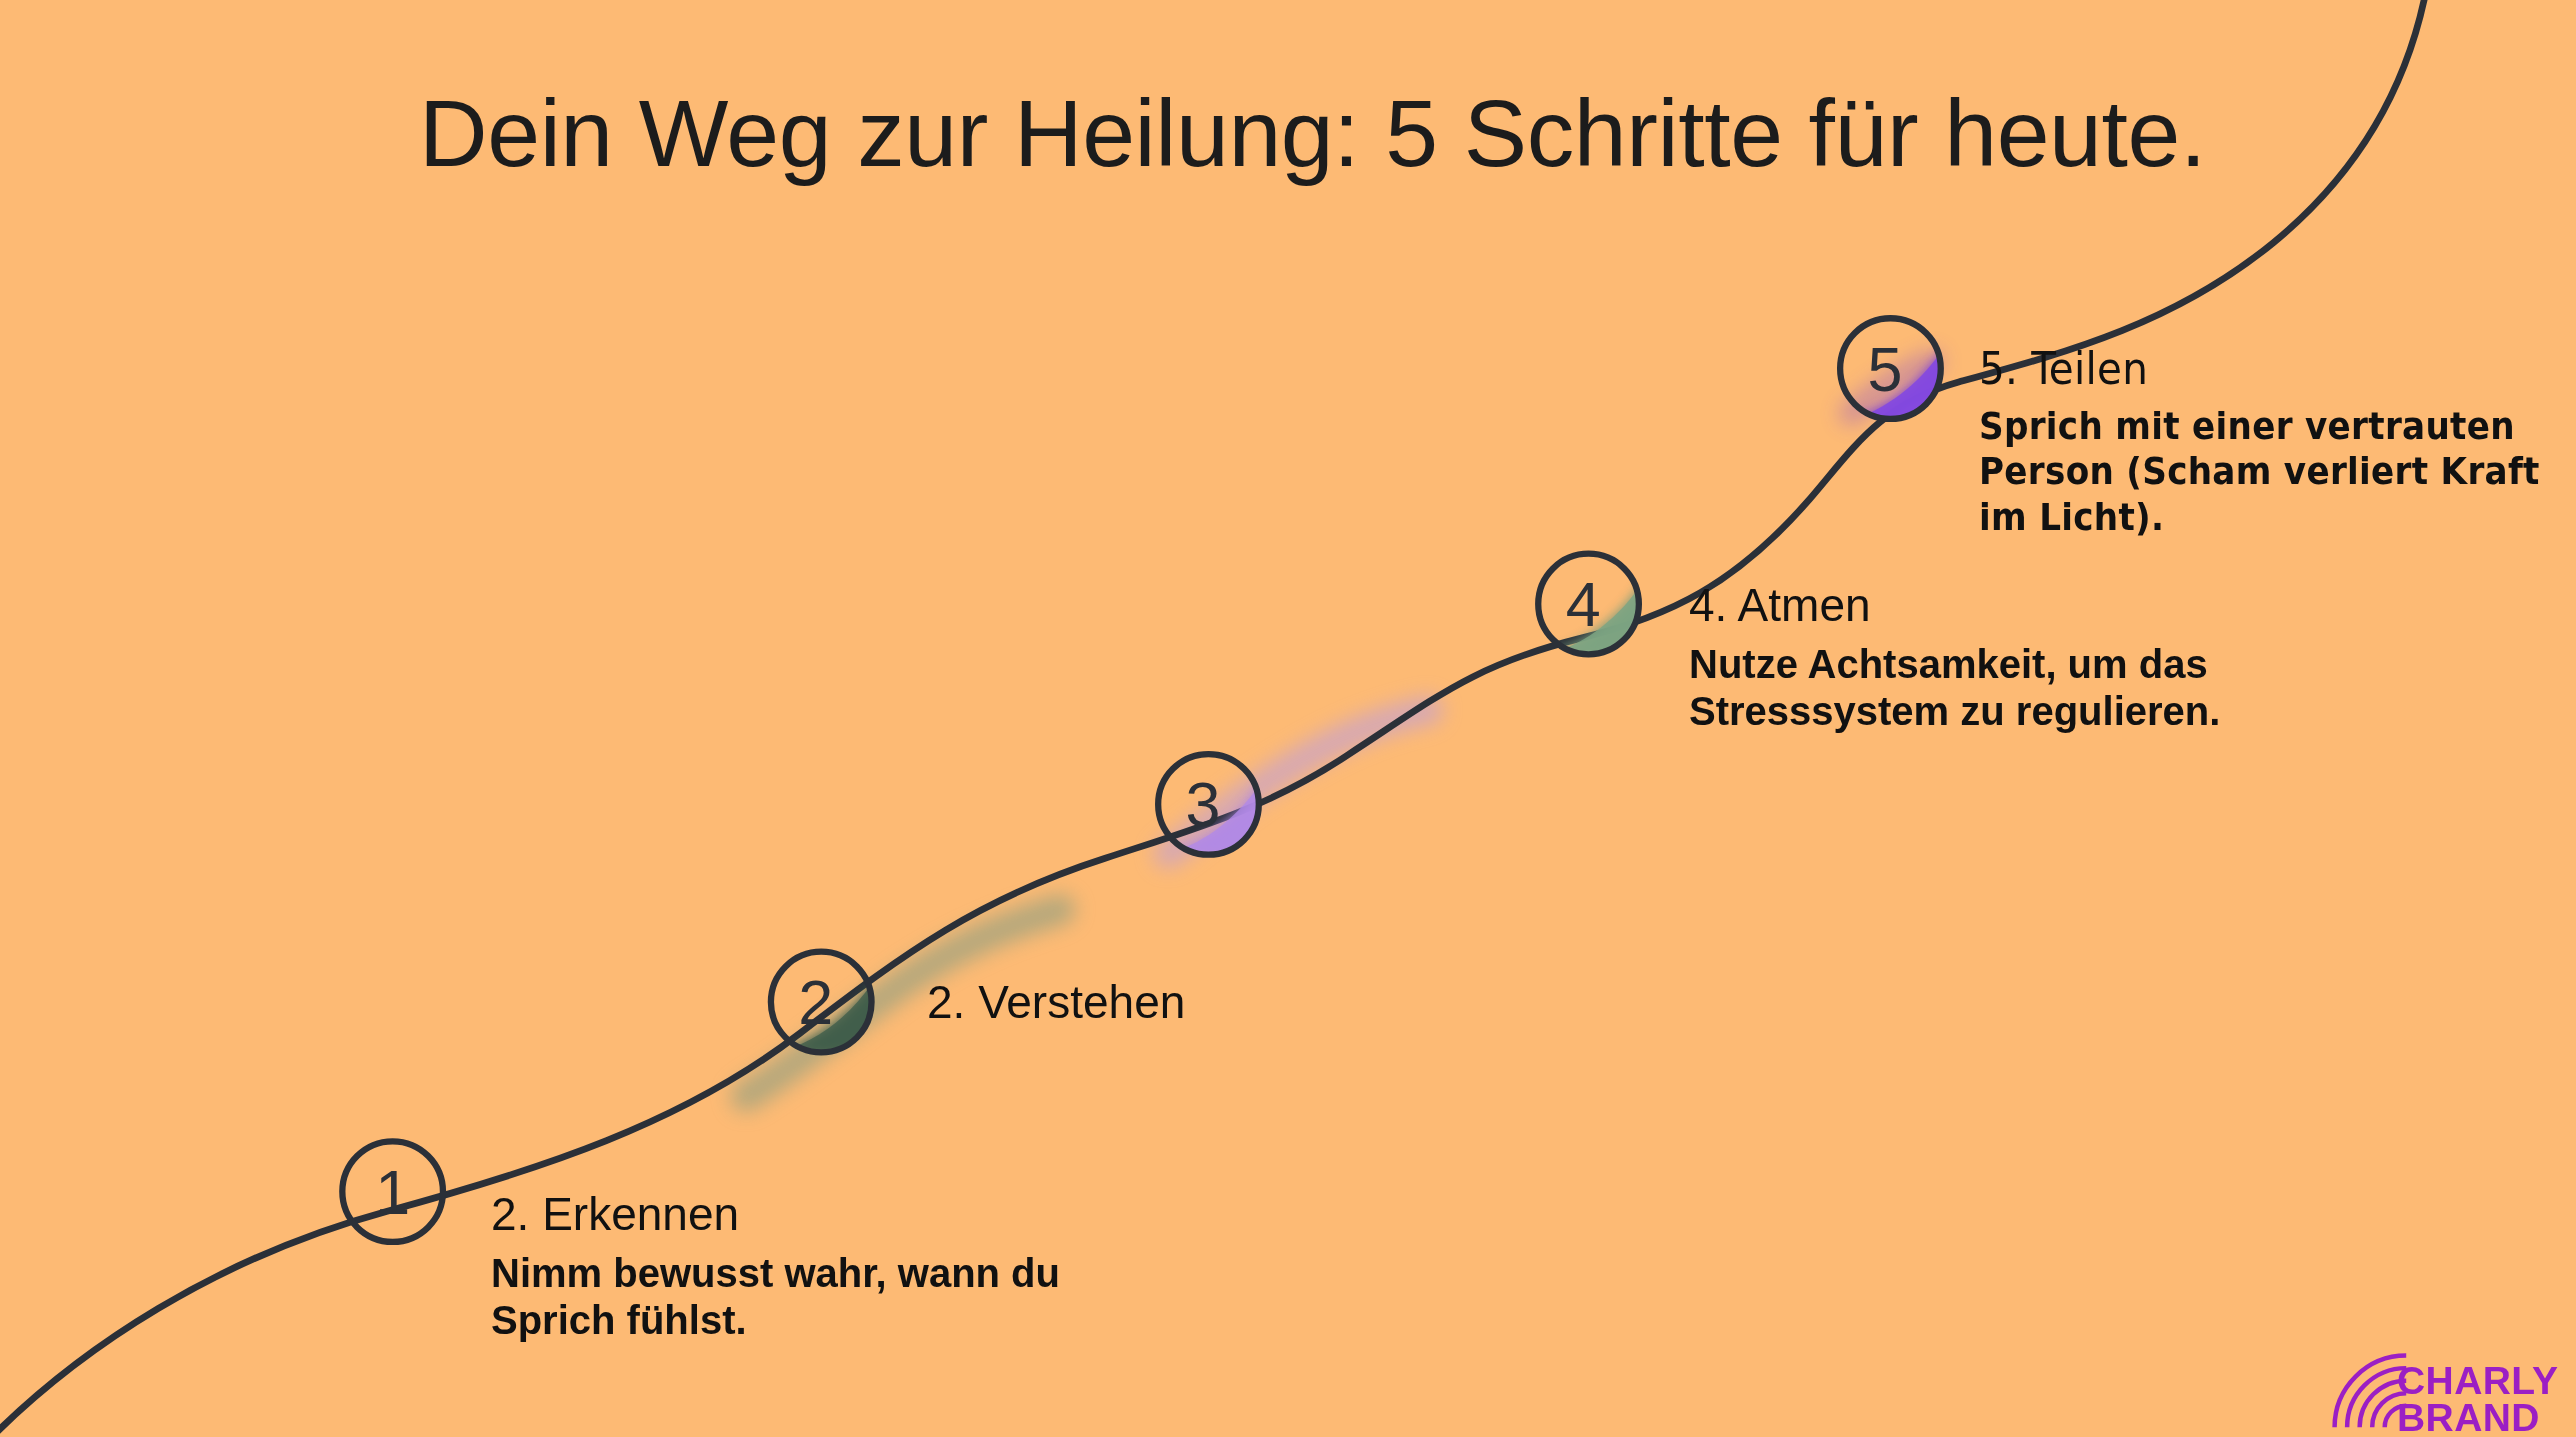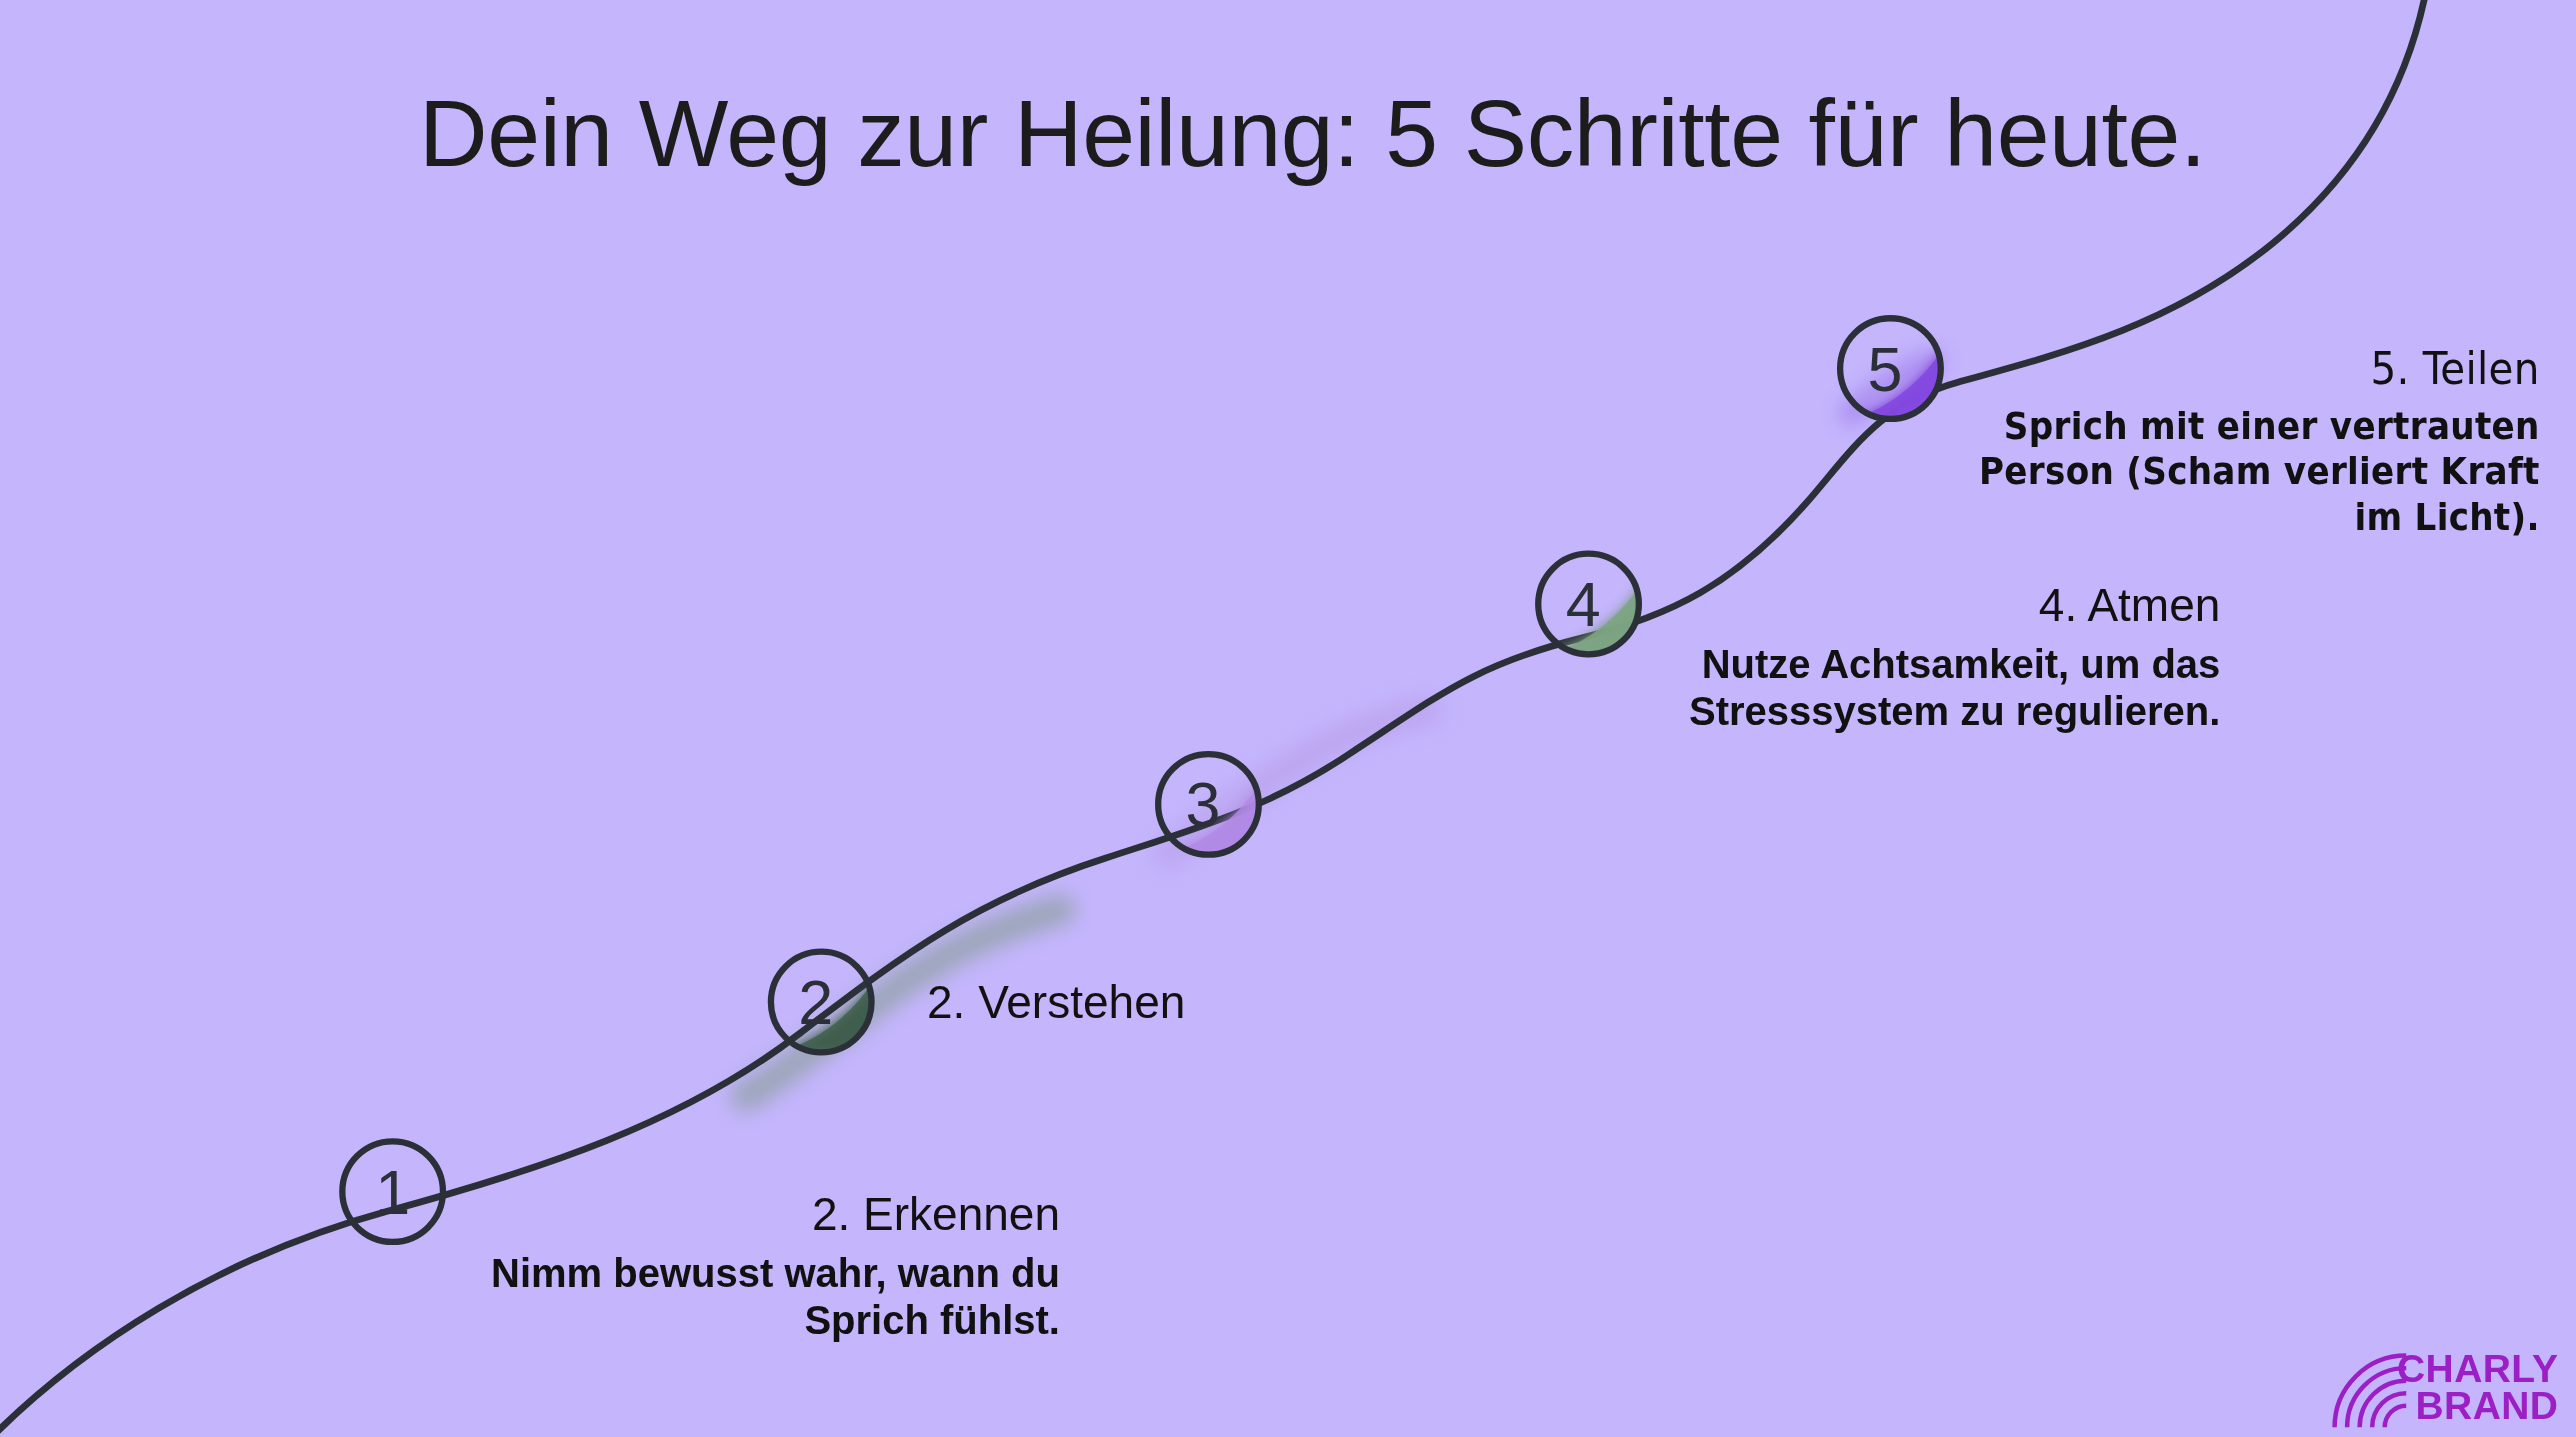--- a/index.html
+++ b/index.html
@@ -4,24 +4,23 @@
 <style>
   html, body {
     margin: 0;
     padding: 0;
     background: #ffffff;
   }
   #canvas {
     position: relative;
     width: 2576px;
     height: 1438px;
-    background: #c4b5fd;
+    background: #fdba74;
     overflow: hidden;
     font-family: "Liberation Sans", sans-serif;
-    text-align: right;
   }
 
   
   #page-title {
     position: absolute;
     left: 419px;
     top: 79px;
     font-family: "Liberation Sans", sans-serif;
     font-size: 95px;
     font-weight: 400;
@@ -81,21 +80,21 @@
   #brand-logo .logo-mark {
     position: absolute;
     left: 0;
     top: 1.8px;
     width: 77px;
     height: 77px;
   }
   #brand-logo .logo-words {
     position: absolute;
     left: 66px;
-    top: 0px;
+    top: 12px;
     font-family: "Liberation Sans", sans-serif;
     font-weight: 700;
     font-size: 39px;
     line-height: 0.96;
     color: #9b1fc4;
     letter-spacing: 0.4px;
   }
   #brand-logo .logo-words div { white-space: nowrap; }
 </style>
 </head>

